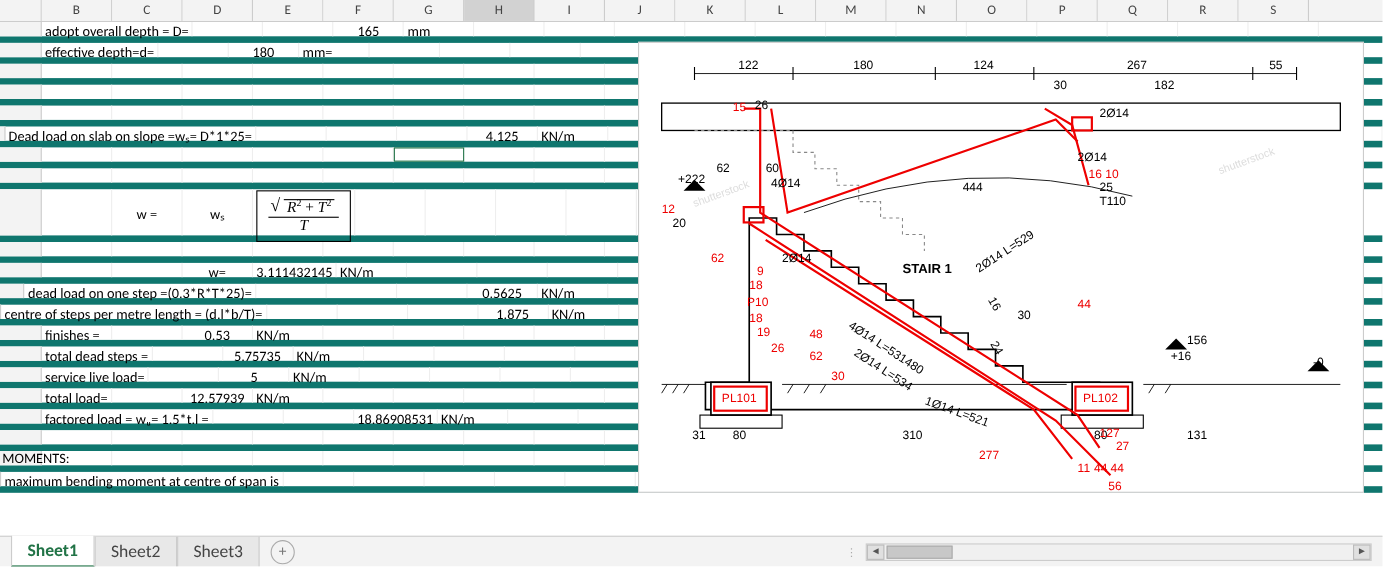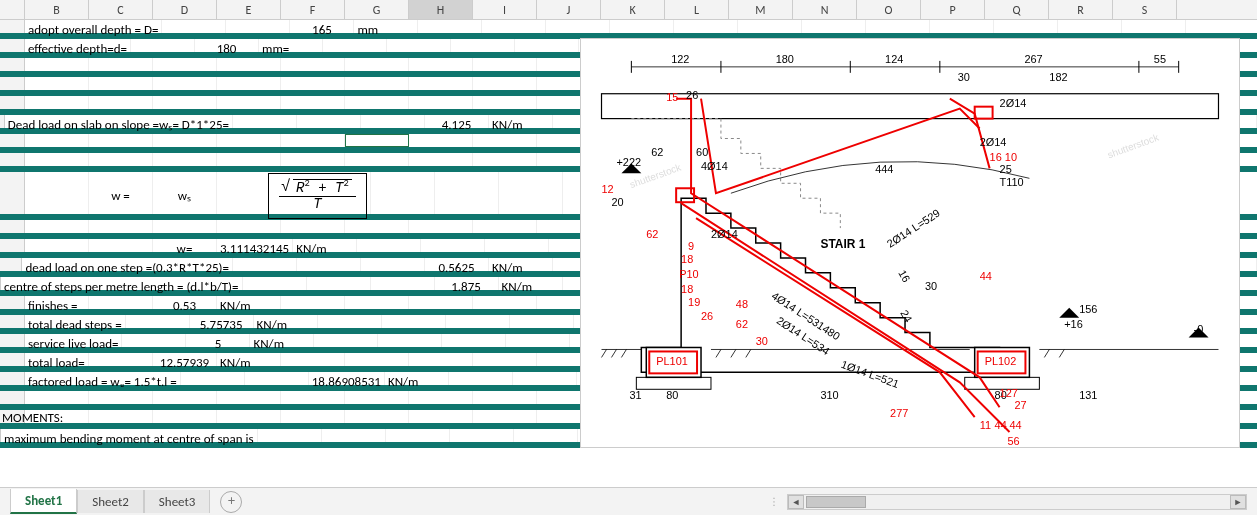--- a/index.html
+++ b/index.html
@@ -1,43 +1,43 @@
 <!DOCTYPE html>
 <html><head>
 <meta charset="utf-8">
 <style>
   * { box-sizing: border-box; margin: 0; padding: 0; }
   body { font-family: Calibri, Arial, sans-serif; font-size: 13px; background: #fff; overflow: hidden; width: 1257px; height: 515px; position: relative; }
   .grid { position: relative; width: 100%; height: calc(100% - 28px); }
   .colheaders { display: flex; height: 20px; border-bottom: 1px solid #ccc; background: #f3f3f3; }
-  .rownum { width: 25px; border-right: 1px solid #ccc; background: #f3f3f3; }
+  .rownum { width: 38px; border-right: 1px solid #ccc; background: #f3f3f3; }
   .ch { flex: 0 0 64px; text-align: center; font-size: 12px; color: #444; border-right: 1px solid #ccc; line-height: 20px; background: #f3f3f3; }
   .ch.sel { background: #d2d2d2; }
   .rows { position: relative; height: calc(100% - 20px); overflow: hidden; }
   .row { display: flex; height: 19px; border-bottom: 6px solid #0f766e; }
   .row.tall { height: 48px; }
   .cell { flex: 0 0 64px; border-right: 1px solid #eee; padding: 1px 3px; overflow: visible; white-space: nowrap; font-size: 13px; color: #000; line-height: 17px; }
   .cell.r { text-align: center; }
   .cell.sel { border: 1.5px solid #217346; }
   .overflow { overflow: visible; z-index: 1; position: relative; }
-  .formula-box { display: inline-block; border: 1px solid #000; padding: 6px 10px; font-family: Liberation Mono, monospace; font-size: 14px; line-height: 1.1; margin-left: 48px; }
+  .formula-box { display: inline-block; border: 1px solid #000; padding: 6px 10px; font-family: Liberation Serif, serif; font-size: 14px; line-height: 1.1; }
   .frac { display: inline-block; vertical-align: middle; text-align: center; }
   .frac .num { display: block; border-bottom: 1px solid #000; padding: 0 4px; }
   .frac .den { display: block; padding: 0 4px; }
   .sqrt { display: inline-block; position: relative; padding-left: 10px; }
   .sqrt::before { content: "√"; position: absolute; left: -2px; top: -1px; font-size: 16px; }
   .sqrt .rad { border-top: 1px solid #000; padding: 0 3px; }
   sup { font-size: 9px; }
   .diagram { position: absolute; left: 580px; top: 38px; width: 660px; height: 410px; border: 1px solid #ccc; background: #fff; z-index: 5; }
   .diagram svg { width: 100%; height: 100%; }
   .dtext { font-family: Arial; font-size: 11px; fill: #000; }
   .dtext.red { fill: #e00; }
   .dtext.bold { font-weight: bold; font-size: 12px; }
   .tabs { display: flex; align-items: center; height: 28px; background: #f3f3f3; border-top: 1px solid #ccc; padding-left: 10px; gap: 0; }
-  .tab { padding: 4px 14px; border: 1px solid #ccc; border-top: none; border-bottom: none; background: #e8e8e8; font-size: 13px; color: #444; cursor: pointer; }
+  .tab { padding: 4px 14px; border: 1px solid #ccc; border-top: none; border-bottom: none; background: #e8e8e8; font-size: 16px; color: #444; cursor: pointer; }
   .tab.active { background: #fff; color: #217346; font-weight: bold; border-bottom: 2px solid #217346; }
   .tab-add { width: 22px; height: 22px; border: 1px solid #aaa; border-radius: 50%; margin-left: 10px; text-align: center; line-height: 18px; color: #777; cursor: pointer; font-size: 14px; }
   .hscroll { flex: 1; display: flex; align-items: center; justify-content: flex-end; padding-right: 10px; }
   .scrollbar { width: 460px; height: 16px; background: #f0f0f0; border: 1px solid #ccc; position: relative; display: flex; align-items: center; }
   .sb-btn { width: 16px; height: 14px; background: #e0e0e0; border: 1px solid #bbb; font-size: 9px; text-align: center; line-height: 12px; color: #555; cursor: pointer; }
   .sb-thumb { position: absolute; left: 18px; width: 60px; height: 12px; background: #c8c8c8; border: 1px solid #aaa; }
   .grip { margin-right: 8px; color: #aaa; font-size: 10px; }
   .wm { font-family: Arial; font-size: 10px; fill: #ddd; }
 </style>
 </head>

